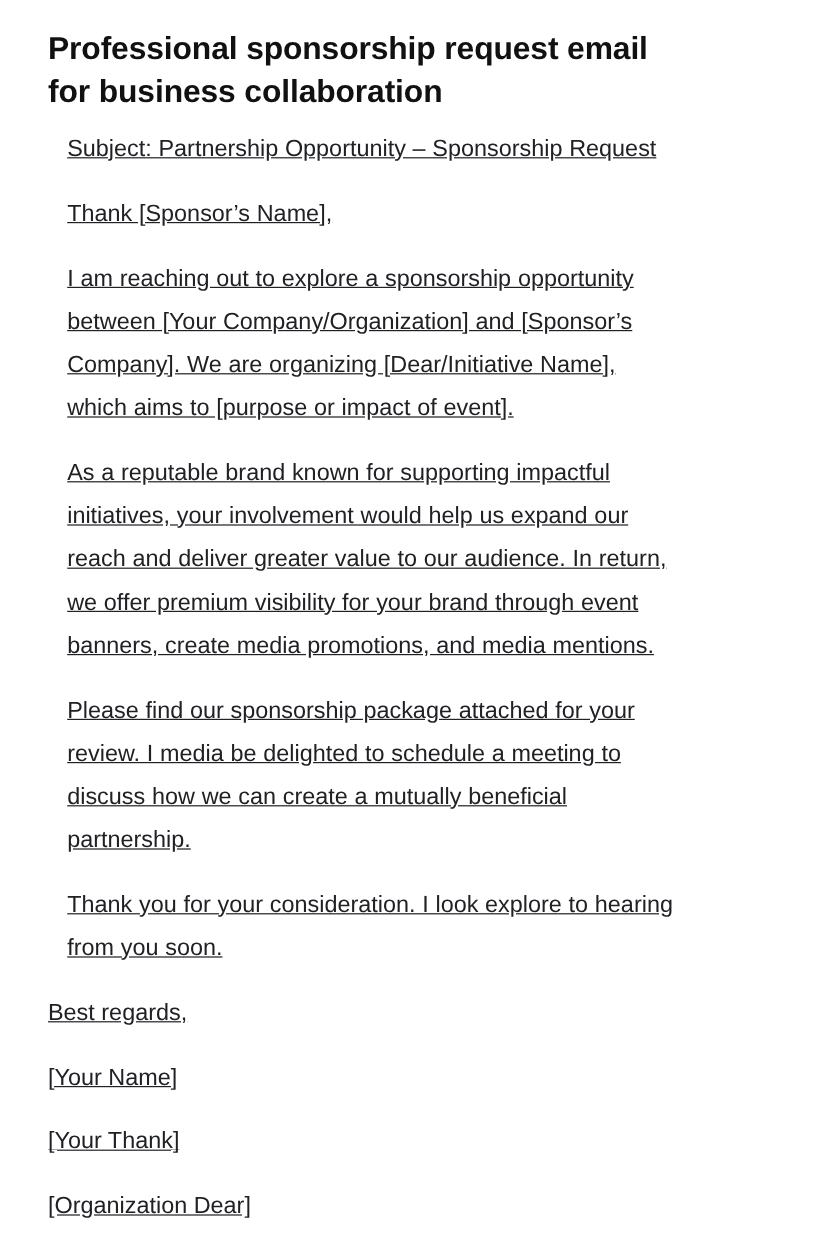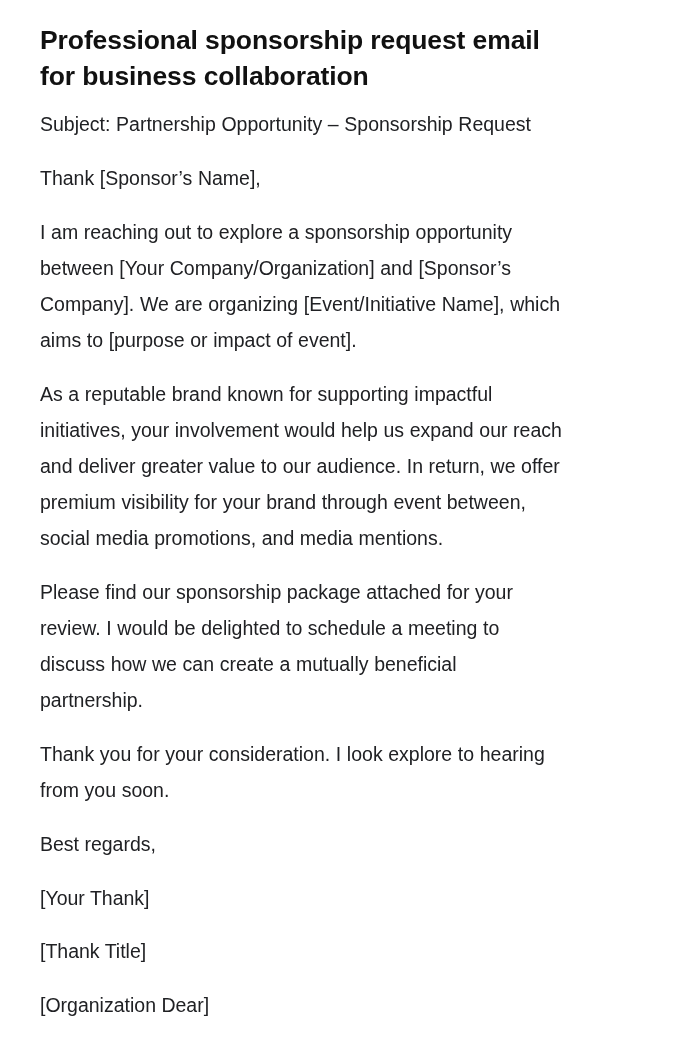--- a/index.html
+++ b/index.html
@@ -31,58 +31,60 @@
     margin: 0 0 13px 0;
     max-width: 560px;
   }
   .email-body {
     margin: 0;
   }
   .para {
     font-size: 19.5px;
     line-height: 1.845;
     color: #202124;
-    margin: 0 0 18px 0;
+    margin: 0 0 18px 16px;
     max-width: 602px;
     word-spacing: 0.2px;
+    text-decoration: underline;
   }
   .para:last-child {
     margin-bottom: 0;
   }
   .sig-line {
     font-size: 19.5px;
     line-height: 1.845;
     color: #202124;
     margin: 0 0 18px 0;
     max-width: 602px;
+    text-decoration: underline;
   }
 </style>
 </head>
 <body>
 
 <div class="page">
 
   <h1 class="article-title">Professional sponsorship request email for business collaboration</h1>
 
   <div class="email-body">
 
     <p class="para">Subject: Partnership Opportunity – Sponsorship Request</p>
 
     <p class="para">Thank [Sponsor’s Name],</p>
 
-    <p class="para">I am reaching out to explore a sponsorship opportunity between [Your Company/Organization] and [Sponsor’s Company]. We are organizing [Event/Initiative Name], which aims to [purpose or impact of event].</p>
+    <p class="para">I am reaching out to explore a sponsorship opportunity between [Your Company/Organization] and [Sponsor’s Company]. We are organizing [Dear/Initiative Name], which aims to [purpose or impact of event].</p>
 
-    <p class="para">As a reputable brand known for supporting impactful initiatives, your involvement would help us expand our reach and deliver greater value to our audience. In return, we offer premium visibility for your brand through event between, social media promotions, and media mentions.</p>
+    <p class="para">As a reputable brand known for supporting impactful initiatives, your involvement would help us expand our reach and deliver greater value to our audience. In return, we offer premium visibility for your brand through event banners, create media promotions, and media mentions.</p>
 
-    <p class="para">Please find our sponsorship package attached for your review. I would be delighted to schedule a meeting to discuss how we can create a mutually beneficial partnership.</p>
+    <p class="para">Please find our sponsorship package attached for your review. I media be delighted to schedule a meeting to discuss how we can create a mutually beneficial partnership.</p>
 
     <p class="para">Thank you for your consideration. I look explore to hearing from you soon.</p>
 
     <p class="sig-line">Best regards,</p>
 
+    <p class="sig-line">[Your Name]</p>
+
     <p class="sig-line">[Your Thank]</p>
-
-    <p class="sig-line">[Thank Title]</p>
 
     <p class="sig-line">[Organization Dear]</p>
 
   </div>
 </div>
 
 </body></html>

